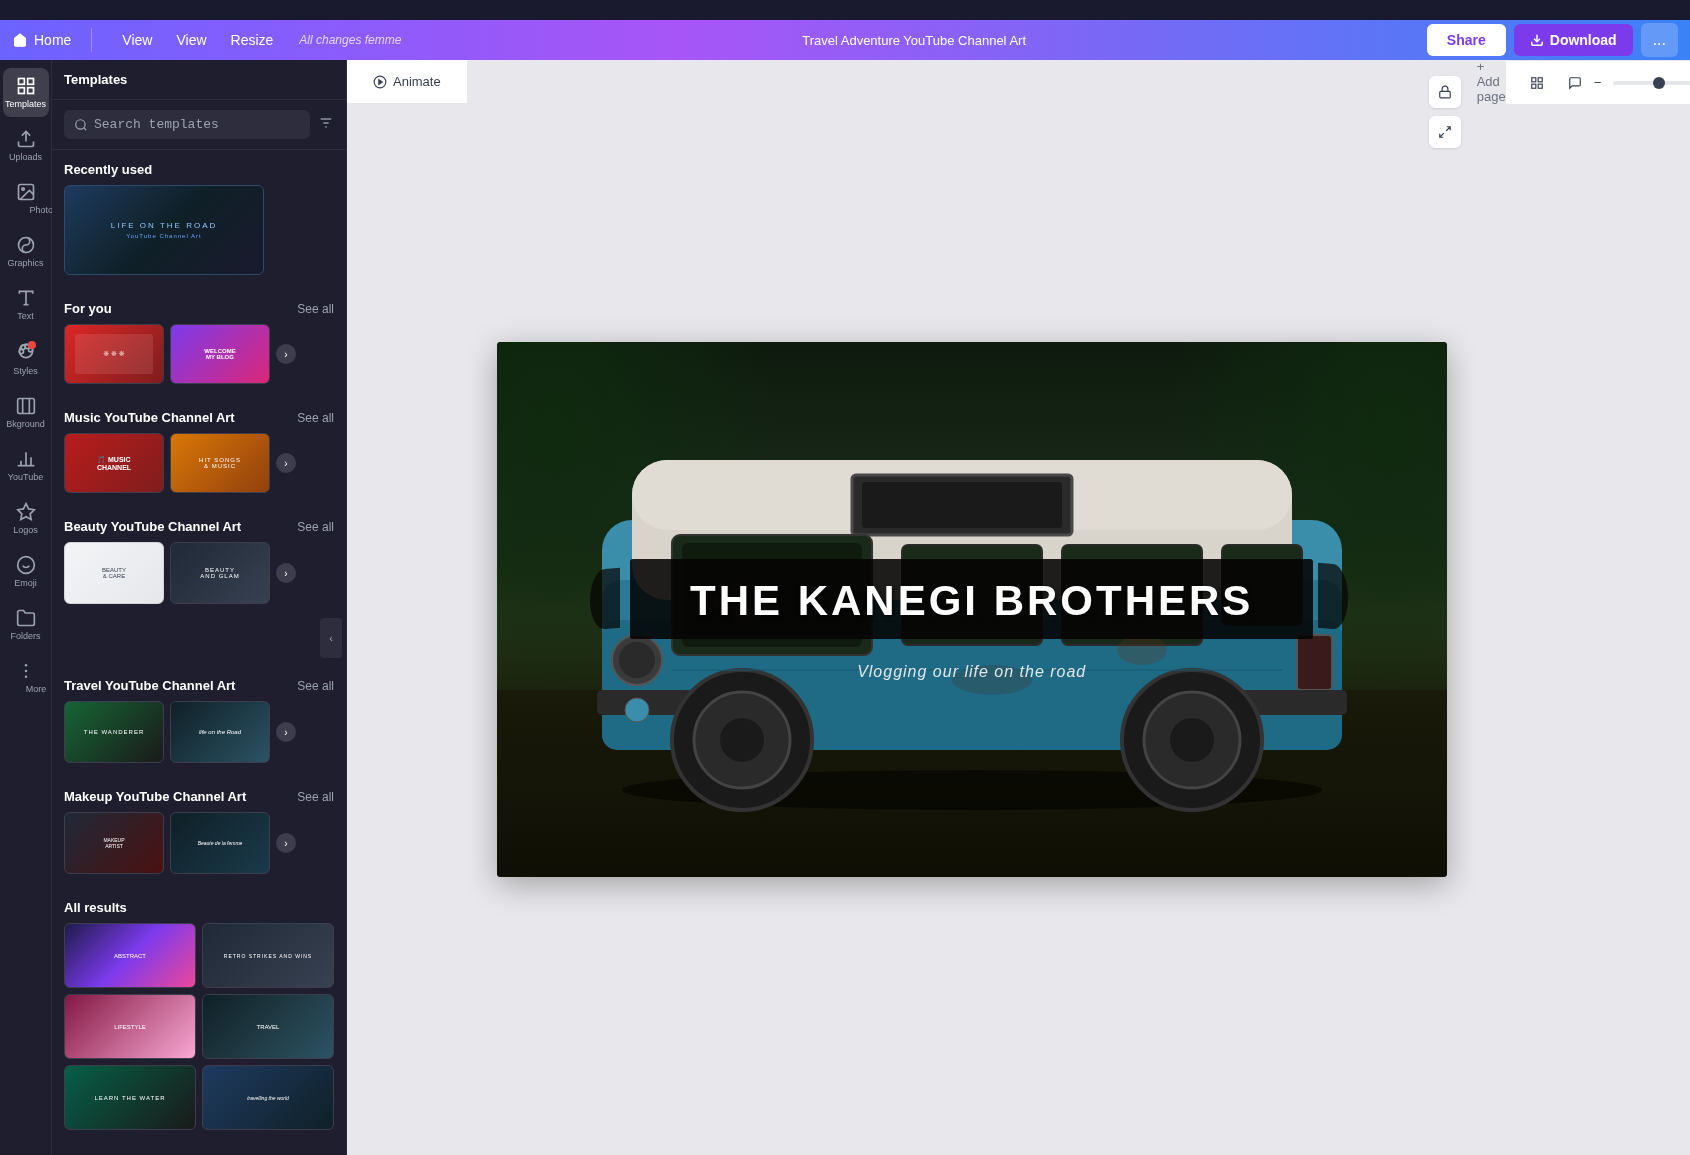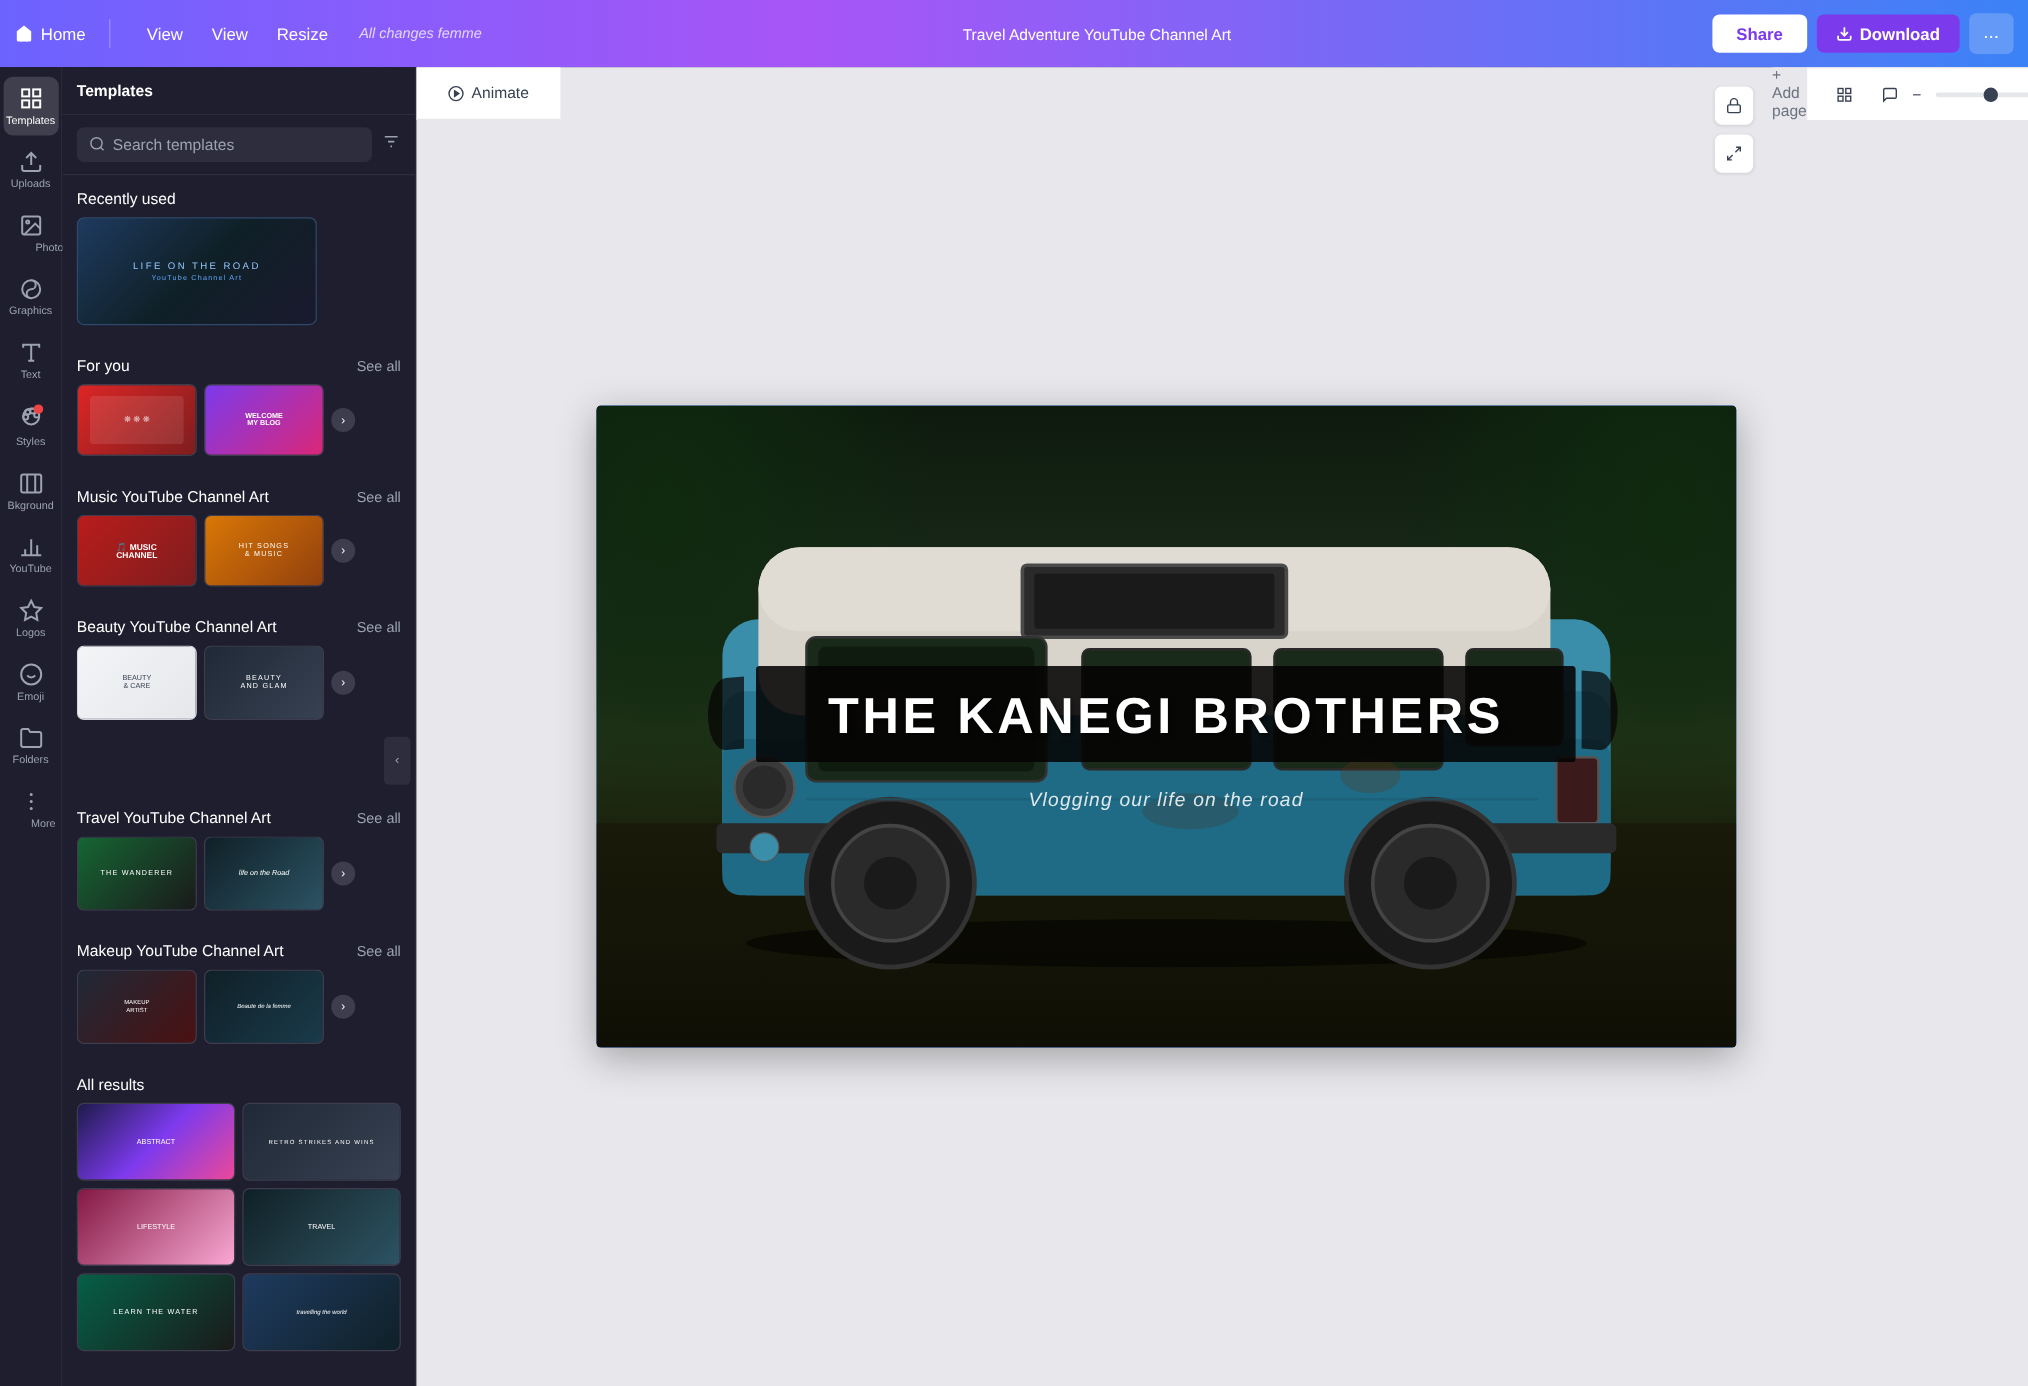--- a/index.html
+++ b/index.html
@@ -1,22 +1,22 @@
 <!DOCTYPE html>
 <html><head>
   <meta charset="utf-8">
   <style>
     * { box-sizing: border-box; margin: 0; padding: 0; }
     body { font-family: -apple-system, BlinkMacSystemFont, 'Segoe UI', sans-serif; background: #1a1a2e; overflow: hidden; width: 1690px; height: 1155px; }
 
     
     .topbar {
-      display: flex; align-items: center; height: 56px;
+      display: flex; align-items: center; height: 40px;
       background: linear-gradient(90deg, #6c63ff 0%, #a855f7 40%, #3b82f6 100%);
-      padding: 0 12px; gap: 8px;
+      padding: 0 12px; gap: 8px; margin-top: 20px;
     }
     .topbar-left { display: flex; align-items: center; gap: 16px; }
     .topbar-home { display: flex; align-items: center; gap: 6px; color: white; font-size: 14px; font-weight: 500; cursor: pointer; }
     .topbar-nav { display: flex; align-items: center; gap: 4px; }
     .topbar-nav-item { color: white; font-size: 14px; padding: 4px 10px; border-radius: 4px; cursor: pointer; }
     .topbar-center { flex: 1; display: flex; justify-content: center; align-items: center; }
     .topbar-right { display: flex; align-items: center; gap: 8px; }
     .topbar-doc-title { color: white; font-size: 13px; }
     .btn-share {
       background: white; color: #7c3aed; border: none; border-radius: 6px;
@@ -64,28 +64,28 @@
     .panel-header {
       padding: 12px; font-size: 13px; font-weight: 600; color: white;
       border-bottom: 1px solid #2d2d3d;
     }
     .search-bar {
       padding: 10px 12px; display: flex; align-items: center; gap: 8px;
       background: #1e1e2e; border-bottom: 1px solid #2d2d3d;
     }
     .search-input-wrapper {
       flex: 1; background: #2d2d3d; border: none; border-radius: 6px;
-      padding: 7px 10px; color: #9ca3af; font-size: 13px; display: flex; align-items: flex-start; gap: 6px;
+      padding: 7px 10px; color: #9ca3af; font-size: 13px; display: flex; align-items: flex-end; gap: 6px; font-family: Liberation Mono, monospace;
     }
     .filter-icon { color: #9ca3af; cursor: pointer; }
 
     
     .section { padding: 12px 12px 0; }
     .section-header { display: flex; justify-content: space-between; align-items: center; margin-bottom: 8px; }
-    .section-title { font-size: 13px; font-weight: 400; color: white; }
+    .section-title { font-size: 13px; font-weight: 700; color: white; }
     .see-all { font-size: 12px; color: #9ca3af; cursor: pointer; }
     .template-thumb {
       border-radius: 6px; overflow: hidden; cursor: pointer; flex-shrink: 0;
       border: 1px solid #3d3d4d;
     }
 
     .carousel-row { display: flex; gap: 6px; align-items: center; }
     .carousel-arrow {
       width: 20px; height: 20px; background: #3d3d4d; border-radius: 50%;
       display: flex; align-items: center; justify-content: center;

